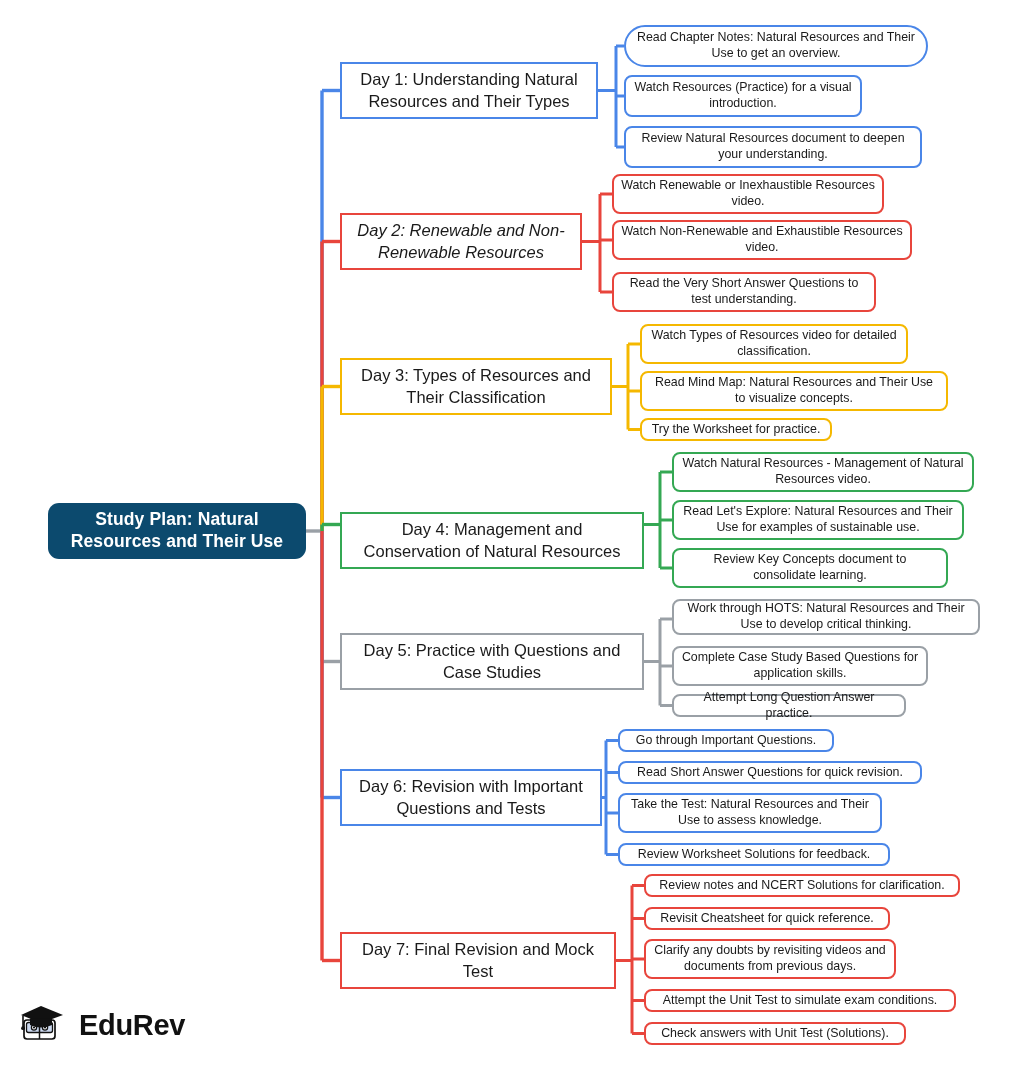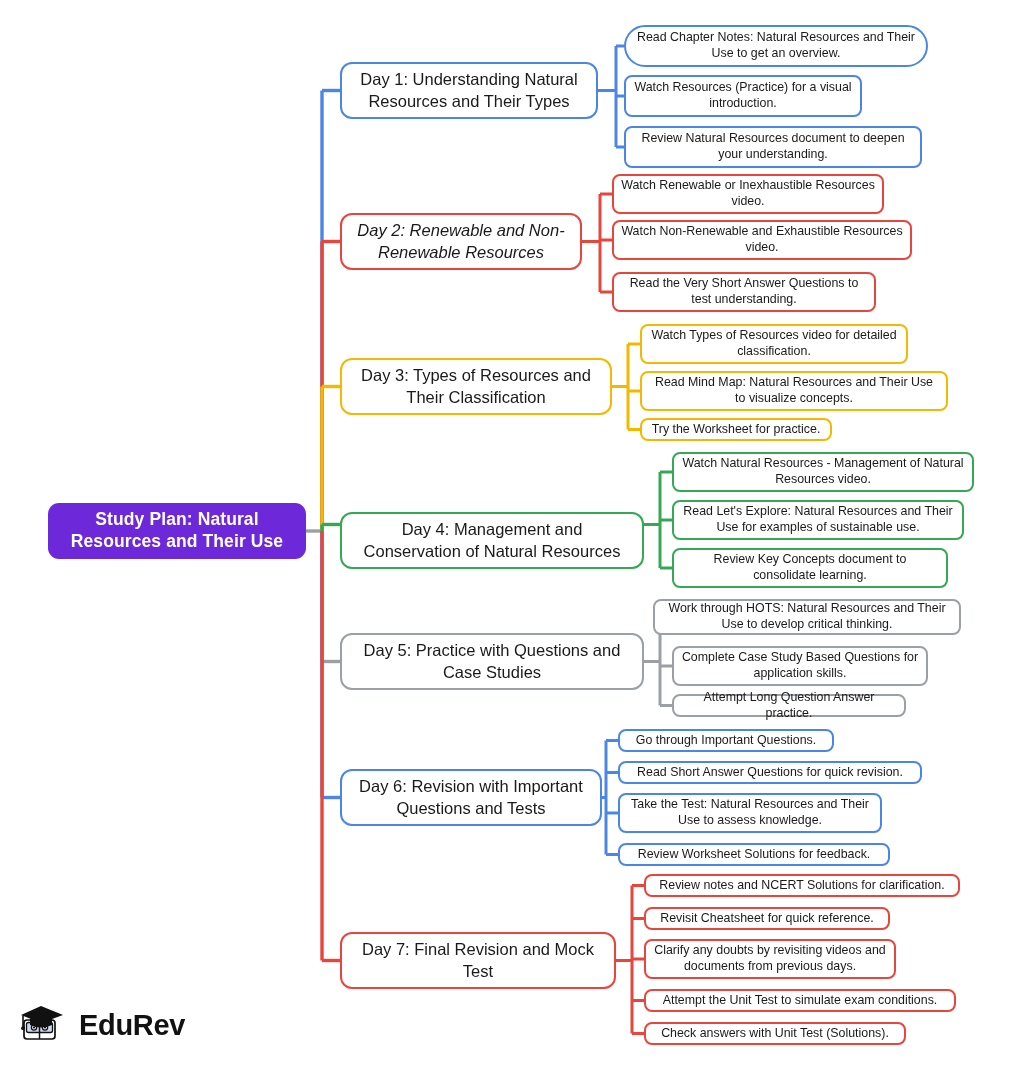--- a/index.html
+++ b/index.html
@@ -4,31 +4,31 @@
 <style>
   html,body{margin:0;padding:0;background:#ffffff;}
   body{width:1024px;height:1071px;position:relative;overflow:hidden;
        font-family:"Liberation Sans","DejaVu Sans",sans-serif;color:#1a1a1a;}
 
   #map{position:absolute;inset:0;}
   #wires{position:absolute;left:0;top:0;width:1024px;height:1071px;pointer-events:none;}
 
   
   .root{
-    position:absolute;background:#6d28d9;color:#ffffff;
+    position:absolute;background:#0c4a6e;color:#ffffff;
     border-radius:11px;
     display:flex;align-items:center;justify-content:flex-start;text-align:center;
     font-size:17.5px;font-weight:bold;line-height:1.25;letter-spacing:.1px;
     box-sizing:border-box;padding:6px 10px;
   }
 
   
   .day{
     position:absolute;background:#ffffff;box-sizing:border-box;
-    border:2.6px solid #888;border-radius:12px;
+    border:2.6px solid #888;border-radius:0;
     display:flex;align-items:center;justify-content:center;text-align:center;
     font-size:16.5px;line-height:1.3;padding:4px 9px;color:#1a1a1a;
   }
 
   
   .leaf{
     position:absolute;background:#ffffff;box-sizing:border-box;
     border:2.1px solid #888;border-radius:8px;
     display:flex;align-items:center;justify-content:center;text-align:center;
     font-size:12.4px;line-height:1.28;padding:3px 7px;color:#1a1a1a;
@@ -145,21 +145,21 @@
     </div>
     <div class="leaf" style="left: 672px; top: 500px; width: 292px; height: 40px; border-color: rgb(52, 168, 83);">
       <span>Read Let's Explore: Natural Resources and Their Use for examples of sustainable use.</span>
     </div>
     <div class="leaf" style="left: 672px; top: 548px; width: 276px; height: 40px; border-color: rgb(52, 168, 83);">
       <span>Review Key Concepts document to consolidate learning.</span>
     </div>
     <div class="day" style="left: 340px; top: 633px; width: 304px; height: 57px; border-color: rgb(154, 160, 166);">
       <span>Day 5: Practice with Questions and Case Studies</span>
     </div>
-    <div class="leaf" style="left: 653px; top: 599px; width: 308px; height: 36px; border-color: rgb(154, 160, 166);">
+    <div class="leaf" style="left: 672px; top: 599px; width: 308px; height: 36px; border-color: rgb(154, 160, 166);">
       <span>Work through HOTS: Natural Resources and Their Use to develop critical thinking.</span>
     </div>
     <div class="leaf" style="left: 672px; top: 646px; width: 256px; height: 40px; border-color: rgb(154, 160, 166);">
       <span>Complete Case Study Based Questions for application skills.</span>
     </div>
     <div class="leaf" style="left: 672px; top: 694px; width: 234px; height: 23px; border-color: rgb(154, 160, 166);">
       <span>Attempt Long Question Answer practice.</span>
     </div>
     <div class="day" style="left: 340px; top: 769px; width: 262px; height: 57px; border-color: rgb(74, 134, 232);">
       <span>Day 6: Revision with Important Questions and Tests</span>

